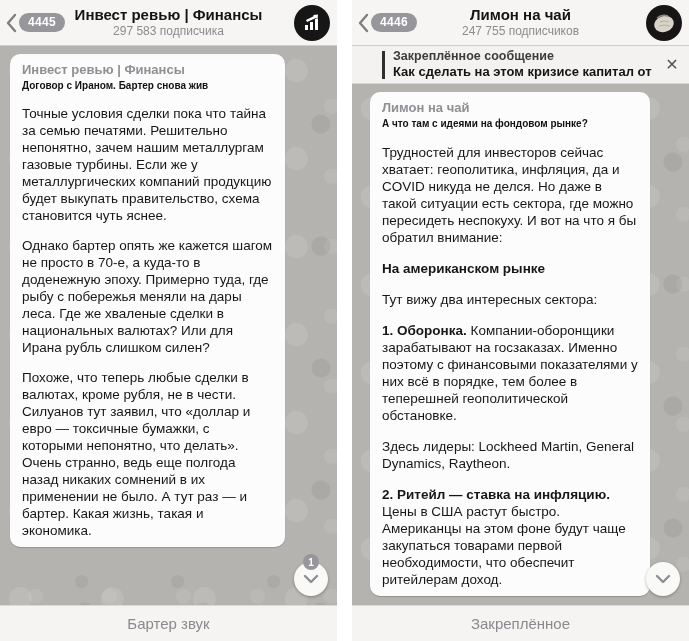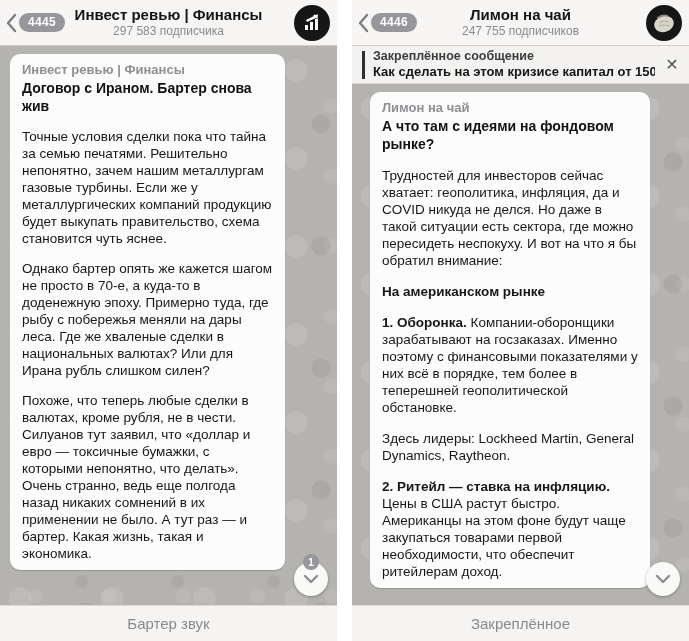--- a/index.html
+++ b/index.html
@@ -46,20 +46,21 @@
     display: flex; align-items: center; justify-content: center;
     cursor: pointer; overflow: hidden;
   }
   
   .pinned {
     height: 38px; flex: 0 0 38px;
     background: #f3f2f0;
     border-bottom: 1px solid #d6d5d3;
     display: flex; align-items: center;
     cursor: pointer;
+    padding-left: 20px;
   }
   .pin-accent { width: 3px; height: 28px; background: #2e2e2e; margin: 0 8px 0 10px; flex: 0 0 3px; }
   .pin-texts { flex: 1; min-width: 0; line-height: 1.25; }
   .pin-label { font-size: 12.5px; font-weight: 600; color: #3c3c3c; white-space: nowrap; overflow: hidden; }
   .pin-text { font-size: 13px; font-weight: bold; color: #151515; white-space: nowrap; overflow: hidden; }
   .pin-close {
     width: 34px; flex: 0 0 34px; text-align: center;
     font-size: 16px; color: #555; cursor: pointer;
   }
   
@@ -77,21 +78,21 @@
   }
   .bubble {
     background: #fcfcfc;
     border-radius: 10px;
     padding: 8px 12px 8px 12px;
     box-shadow: 0 1px 1px rgba(0,0,0,0.18);
   }
   .panel-left .bubble { margin: 8px 52px 0 10px; }
   .panel-right .bubble { margin: 8px 39px 0 18px; }
   .msg-author { font-size: 13px; font-weight: 600; color: #8f8f94; }
-  .msg-title { font-size: 14px; font-weight: bold; color: #121212; margin-top: 2px; line-height: 1.3; }
+  .msg-title { font-size: 10px; font-weight: bold; color: #121212; margin-top: 2px; line-height: 1.3; }
   .msg-p { font-size: 13.5px; line-height: 17px; color: #171717; margin-top: 13px; }
   .panel-right .msg-p { margin-top: 14px; }
   .msg-p b { font-weight: bold; }
   .msg-h { font-weight: bold; }
   
   .scroll-btn {
     position: absolute; right: 9px; bottom: 9px;
     width: 34px; height: 34px; border-radius: 50%;
     background: #f9f9f8;
     box-shadow: 0 1px 3px rgba(0,0,0,0.3);
@@ -195,20 +196,21 @@
     <div class="pin-close">✕</div>
   </div>
 
   <div class="chat">
     <div class="bubble">
       <div class="msg-author">Лимон на чай</div>
       <div class="msg-title">А что там с идеями на фондовом рынке?</div>
       <div>
           <p class="msg-p">Трудностей для инвесторов сейчас хватает: геополитика, инфляция, да и COVID никуда не делся. Но даже в такой ситуации есть сектора, где можно пересидеть неспокуху. И вот на что я бы обратил внимание:</p>
           <p class="msg-p msg-h">На американском рынке</p>
+          <p class="msg-p">Тут вижу два интересных сектора:</p>
           <p class="msg-p"><b>1. Оборонка.</b> Компании-оборонщики зарабатывают на госзаказах. Именно поэтому с финансовыми показателями у них всё в порядке, тем более в теперешней геополитической обстановке.</p>
           <p class="msg-p">Здесь лидеры: Lockheed Martin, General Dynamics, Raytheon.</p>
           <p class="msg-p"><b>2. Ритейл — ставка на инфляцию.</b> Цены в США растут быстро. Американцы на этом фоне будут чаще закупаться товарами первой необходимости, что обеспечит ритейлерам доход.</p>
         </div>
     </div>
     <div class="scroll-btn">
       <svg width="16" height="10" viewBox="0 0 16 10">
         <polyline points="2,2 8,8 14,2" fill="none" stroke="#8e8e93" stroke-width="2.4" stroke-linecap="round" stroke-linejoin="round"></polyline>
       </svg>
     </div>

